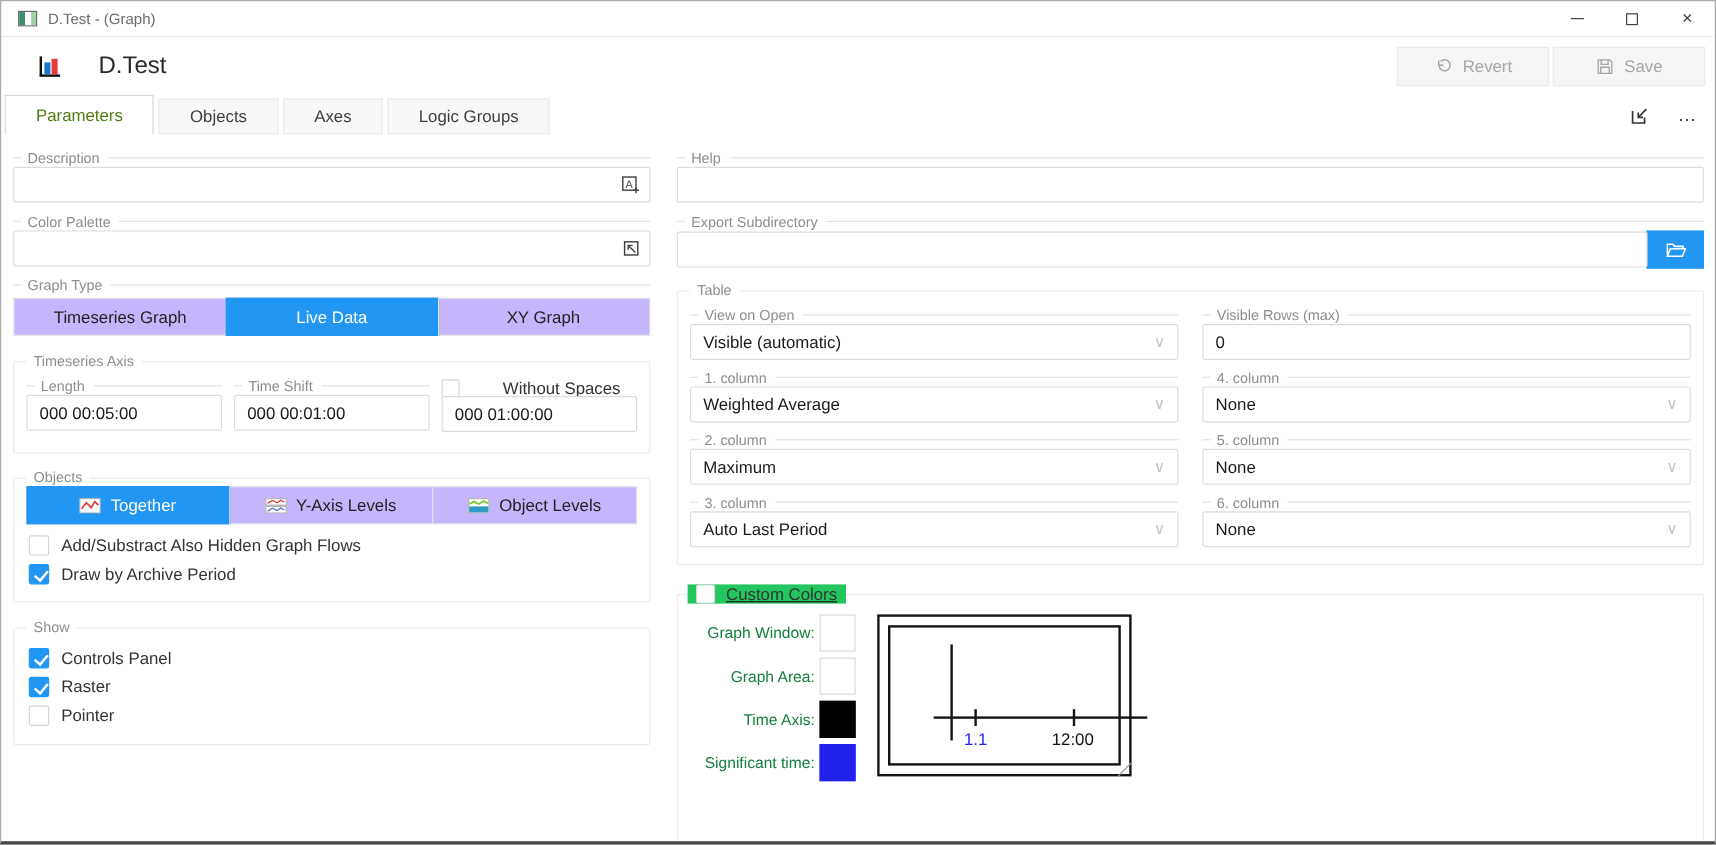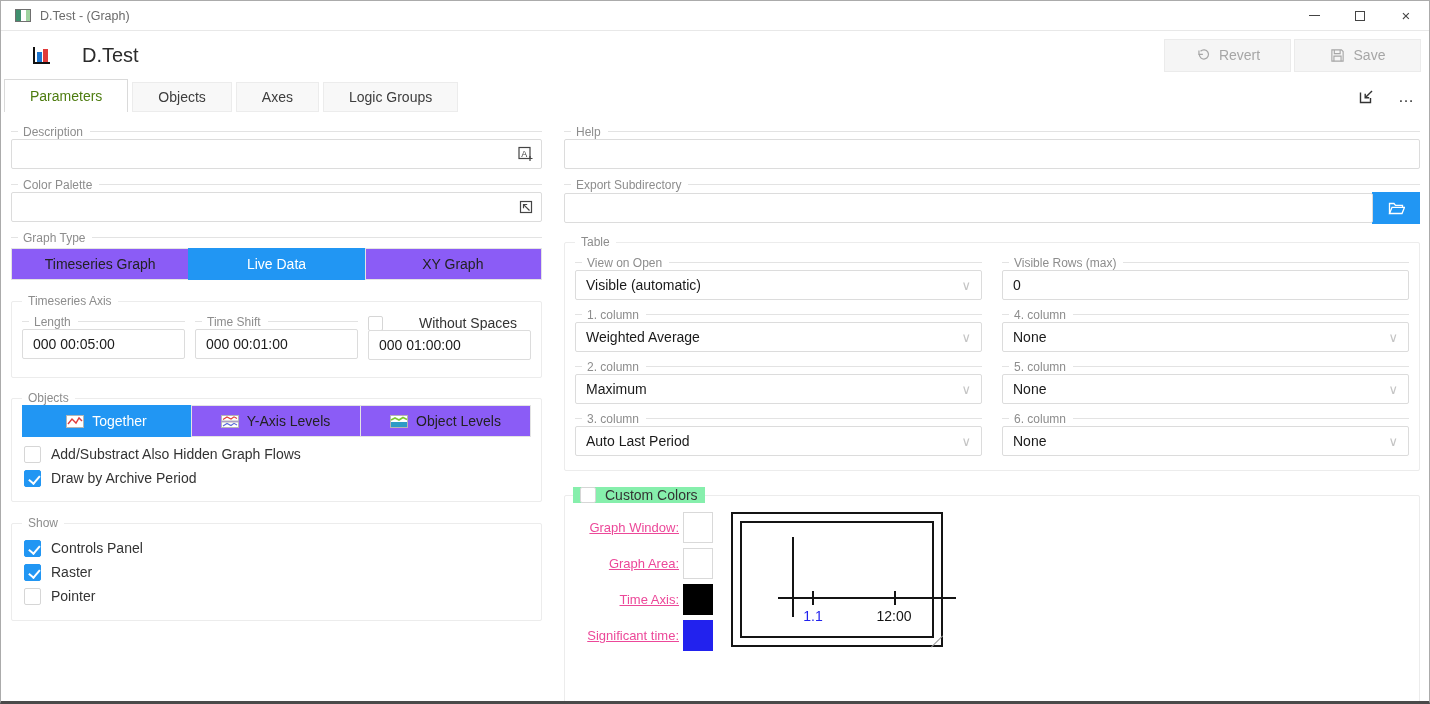--- a/index.html
+++ b/index.html
@@ -50,21 +50,21 @@
   .field-label::after  { content:""; flex:1; height:1px; background:#e3e3e3; margin-left:7px; }
   .field { margin-bottom:9px; }
   .inputbox { height:30px; border:1px solid #dcdcdc; border-radius:2px; background:#fff; display:flex; align-items:center; padding:0 10px; position:relative; }
   .inputbox input { border:none; outline:none; flex:1; font:14px "Liberation Sans","DejaVu Sans",sans-serif; color:#1a1a1a; background:transparent; min-width:0; }
   .inputbox .in-icon { position:absolute; right:7px; top:50%; transform:translateY(-50%); display:flex; }
   .chevron { margin-left:auto; color:#c4c4c4; font-size:13px; font-family:"DejaVu Sans",sans-serif; flex:none; }
   .sel-text { font-size:14px; color:#1a1a1a; }
 
   
   .seg { display:flex; border:1px solid #e3e3e3; }
-  .seg-btn { flex:1; height:30px; display:flex; align-items:center; justify-content:center; gap:8px; font-size:14px; color:#222; background:#8b5cf6; border-right:1px solid #e3e3e3; }
+  .seg-btn { flex:1; height:30px; display:flex; align-items:center; justify-content:center; gap:8px; font-size:14px; color:#222; background:#c4b5fd; border-right:1px solid #e3e3e3; }
   .seg-btn:last-child { border-right:none; }
   .seg-btn.selected { background:#2196f3; color:#fff; margin:-1px; height:32px; position:relative; z-index:1; }
 
   
   .groupbox { position:relative; border:1px solid #ececec; border-radius:2px; margin-top:20px; }
   .gb-label { position:absolute; top:-7px; left:10px; background:#fff; padding:0 6px; font-size:12px; color:#8d8d8d; line-height:13px; }
 
   
   .cbrow { display:flex; align-items:center; gap:10px; height:22px; margin:2px 0; padding-left:12px; font-size:14px; color:#333; }
   .cb { width:17px; height:17px; border:1px solid #d6d6d6; border-radius:2px; background:#fff; position:relative; flex:none; }
@@ -83,26 +83,26 @@
   .objects-inner .seg { margin-bottom:6px; }
   .mode-icon { width:18px; height:13px; flex:none; display:block; }
 
   
   .table-cols { display:flex; gap:20px; padding:13px 10px 6px; }
   .table-col { flex:1; min-width:0; }
   .tfield { margin-bottom:8px; }
 
   
   .cc-box { position:relative; border:1px solid #ececec; border-radius:2px; margin-top:24px; min-height:228px; }
-  .cc-legend { position:absolute; top:-9px; left:8px; background:#86efac; padding:0 7px; display:flex; align-items:center; gap:9px; }
+  .cc-legend { position:absolute; top:-9px; left:8px; background:#22c55e; padding:0 7px; display:flex; align-items:center; gap:9px;text-decoration:underline; }
   .cc-legend .cc-text { font-size:14px; color:#333; }
   .cc-inner { display:flex; padding:16px 0 20px 0; }
   .cc-rows { width:148px; flex:none; }
   .cc-row { display:flex; align-items:center; justify-content:flex-end; margin-bottom:5px; gap:4px; }
-  .cc-row-label { font-size:13px; color:#ec4899; white-space:nowrap;text-decoration:underline; }
+  .cc-row-label { font-size:13px; color:#15803d; white-space:nowrap; }
   .swatch { width:30px; height:31px; border:1px solid #d9d9d9; flex:none; }
 
   
   .preview { width:212px; height:135px; border:2px solid #141414; margin-left:18px; position:relative; background:#fff; flex:none; }
   .preview-inner { position:absolute; left:7px; top:7px; right:7px; bottom:7px; border:2px solid #141414; }
   .pv-vaxis { position:absolute; left:50px; top:14px; width:2px; height:80px; background:#141414; }
   .pv-haxis { position:absolute; left:36px; top:74px; width:178px; height:2px; background:#141414; }
   .pv-tick { position:absolute; top:68px; width:2px; height:14px; background:#141414; }
   .pv-lbl { position:absolute; top:85px; font-size:14px; text-align:center; width:44px; color:#141414; }
   .pv-lbl.blue { color:#2222ee; }

